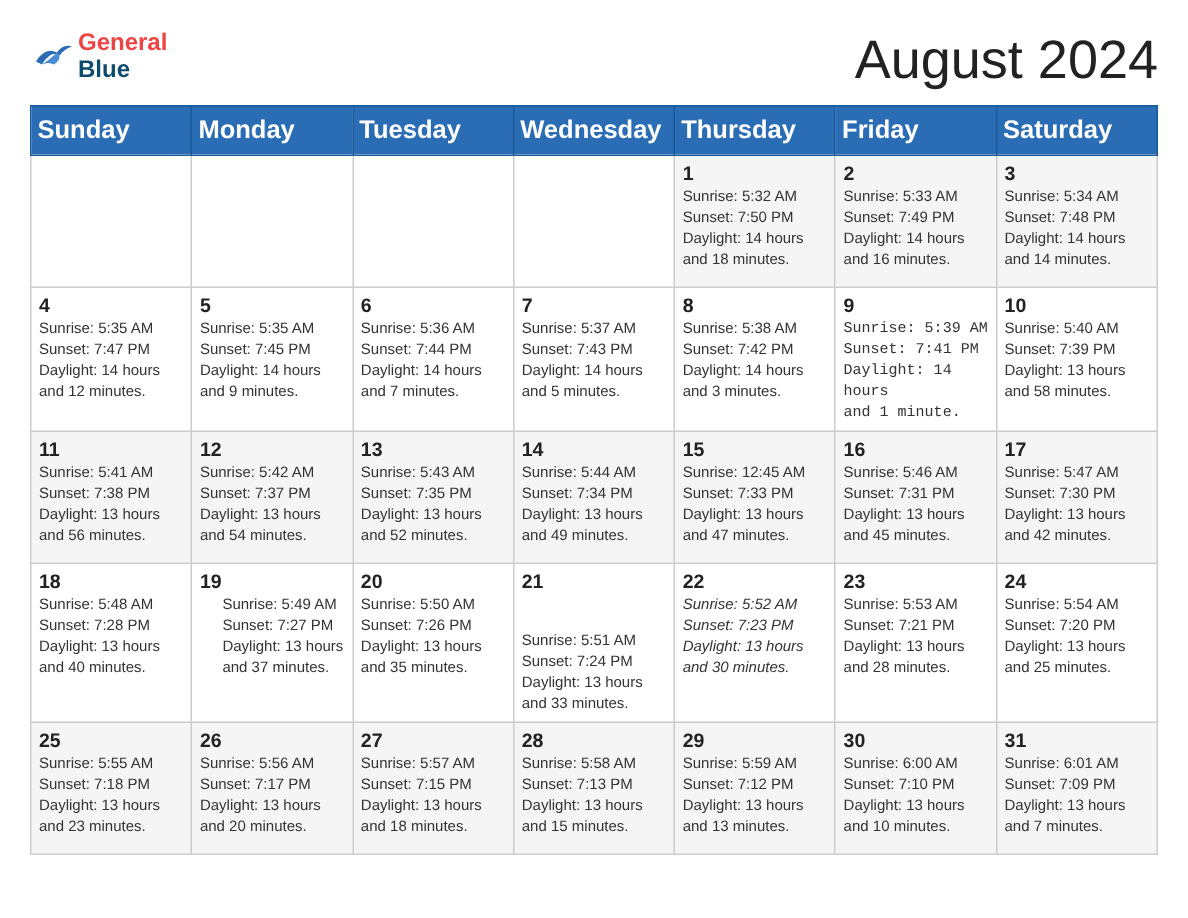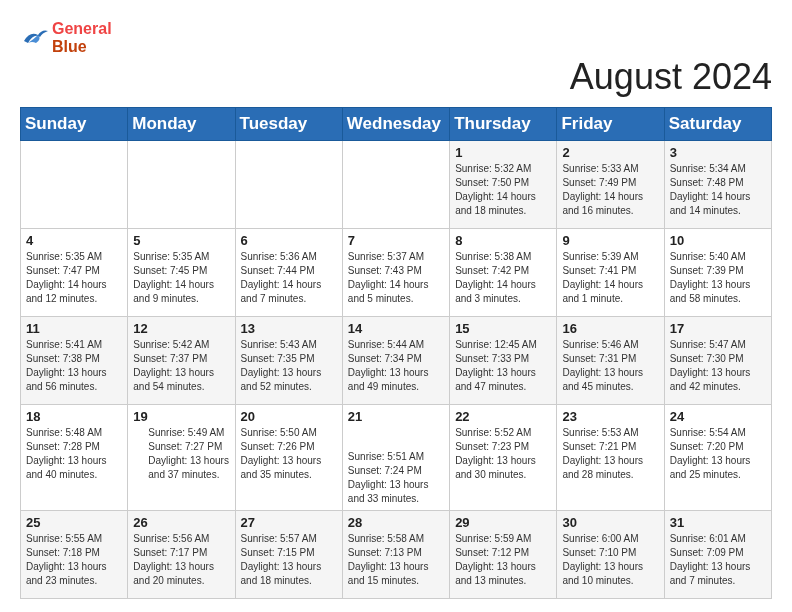--- a/index.html
+++ b/index.html
@@ -20,21 +20,20 @@
       display: flex;
       align-items: center;
       gap: 4px;
     }
     .logo-bird {
       width: 28px;
       height: 22px;
     }
     .title-block {
       text-align: right;
-      margin-top: 37px;
     }
     .month-year {
       font-size: 36px;
       font-weight: normal;
       color: #222;
       line-height: 1.1;
     }
     .location {
       font-size: 16px;
       color: #444;
@@ -84,21 +83,21 @@
 <body>
 
 <div class="header">
   <div class="logo">
     <svg class="logo-bird" viewBox="0 0 28 22" xmlns="http://www.w3.org/2000/svg">
       <path d="M4 14 Q10 4 18 8 Q22 2 28 4 Q22 6 20 10 Q14 6 8 16 Z" fill="#2a6db5"></path>
       <path d="M18 8 Q22 12 16 16 Q12 14 8 16 Q14 12 18 8Z" fill="#4a8dd5"></path>
     </svg>
     <div>
       <div style="font-size:16px;font-weight:bold;color:#ef4444;">General</div>
-      <div style="font-size:16px;font-weight:bold;color:#c2410c;">Blue</div>
+      <div style="font-size:16px;font-weight:bold;color:#0c4a6e;">Blue</div>
     </div>
   </div>
   <div class="title-block">
     <div class="month-year">August 2024</div>
   </div>
 </div>
 
 <table>
   <thead>
     <tr>
@@ -170,21 +169,21 @@
         </td>
         <td>
           <span class="day-num">8</span>
           <div class="cell-content" style="white-space: pre-line;">Sunrise: 5:38 AM
 Sunset: 7:42 PM
 Daylight: 14 hours
 and 3 minutes.</div>
         </td>
         <td>
           <span class="day-num">9</span>
-          <div class="cell-content" style="white-space: pre-line;">Sunrise: 5:39 AM
+          <div class="cell-content" style="white-space: pre-line; font-family: Liberation Mono, monospace;">Sunrise: 5:39 AM
 Sunset: 7:41 PM
 Daylight: 14 hours
 and 1 minute.</div>
         </td>
         <td>
           <span class="day-num">10</span>
           <div class="cell-content" style="white-space: pre-line;">Sunrise: 5:40 AM
 Sunset: 7:39 PM
 Daylight: 13 hours
 and 58 minutes.</div>
@@ -265,21 +264,21 @@
         </td>
         <td>
           <span class="day-num">21</span>
           <div class="cell-content" style="white-space: pre-line; margin-top: 26px;">Sunrise: 5:51 AM
 Sunset: 7:24 PM
 Daylight: 13 hours
 and 33 minutes.</div>
         </td>
         <td>
           <span class="day-num">22</span>
-          <div class="cell-content" style="white-space: pre-line;">Sunrise: 5:52 AM
+          <div class="cell-content" style="white-space: pre-line; font-style: italic;">Sunrise: 5:52 AM
 Sunset: 7:23 PM
 Daylight: 13 hours
 and 30 minutes.</div>
         </td>
         <td>
           <span class="day-num">23</span>
           <div class="cell-content" style="white-space: pre-line;">Sunrise: 5:53 AM
 Sunset: 7:21 PM
 Daylight: 13 hours
 and 28 minutes.</div>

